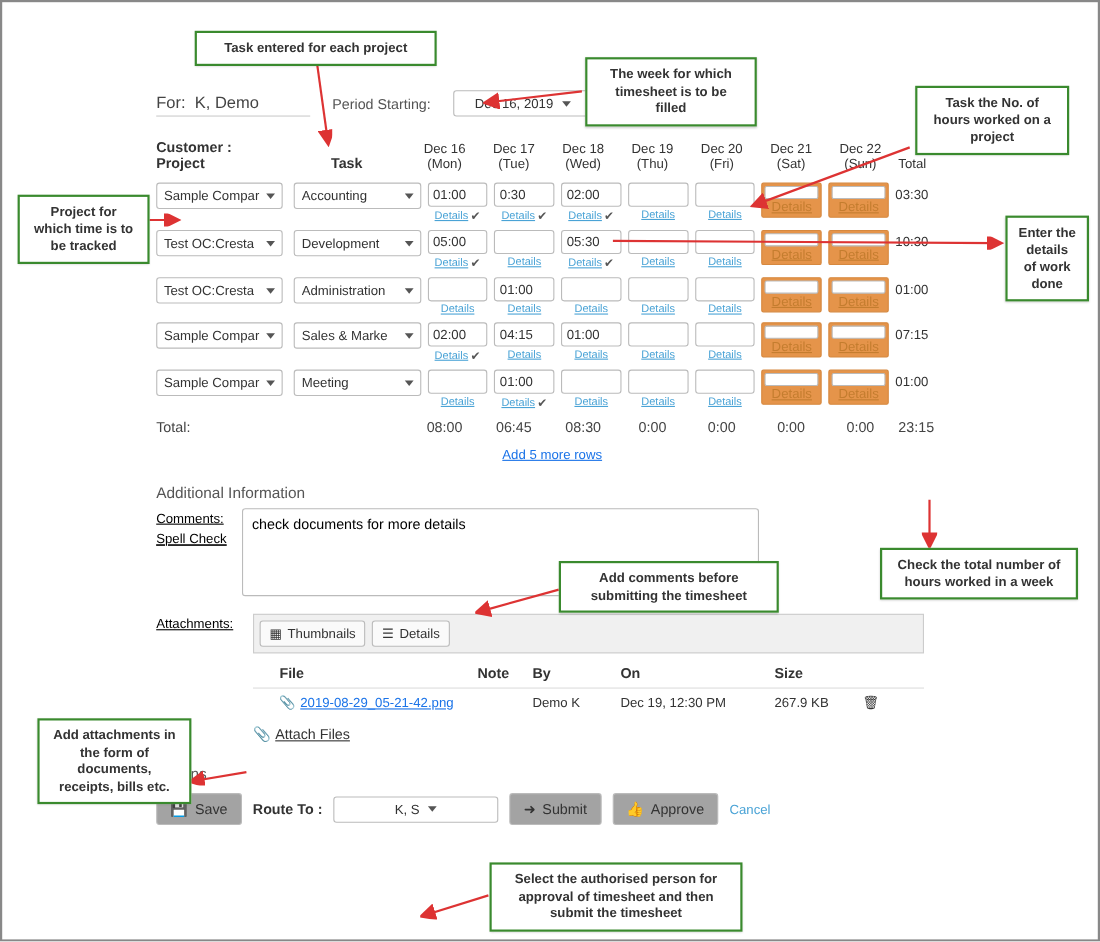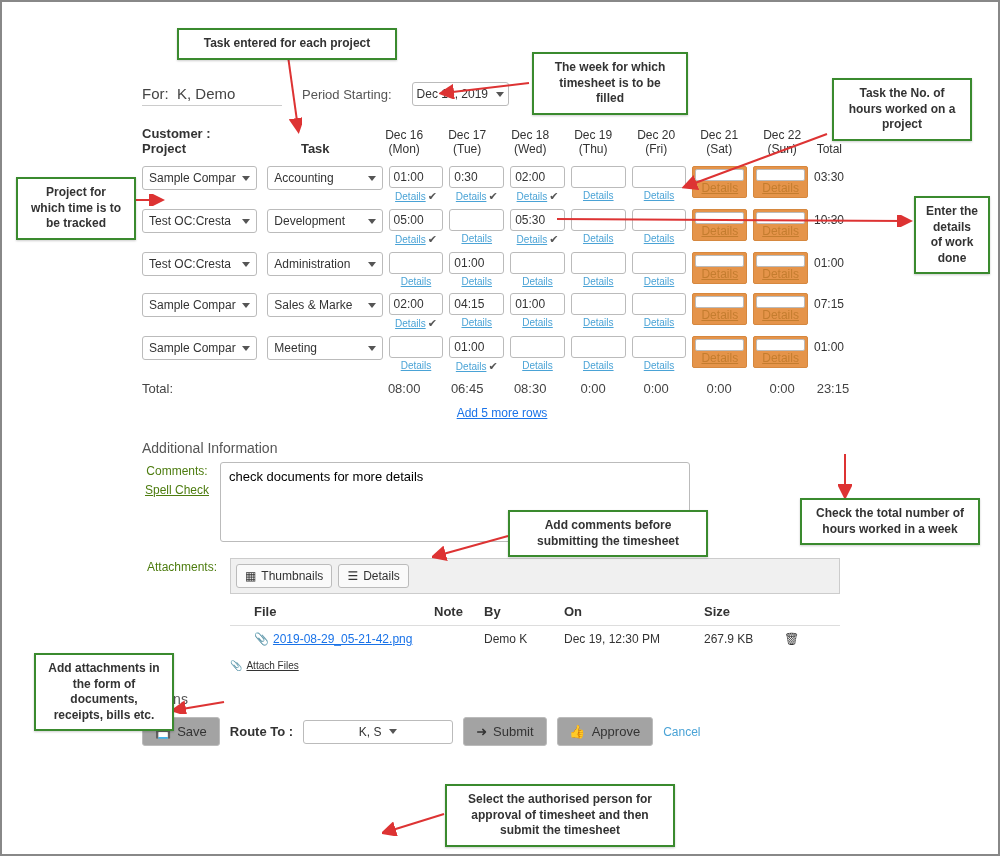--- a/index.html
+++ b/index.html
@@ -36,21 +36,21 @@
     border-bottom: 1px solid #ccc;
     padding: 3px 0;
     width: 140px;
   }
   .period-label { font-size: 13px; color: #555; }
   .select-like {
     display: inline-flex;
     align-items: center;
     border: 1px solid #bbb;
     border-radius: 3px;
-    padding: 4px 4px;
+    padding: 4px 19px;
     background: #fff;
     gap: 8px;
     font-size: 12px;
     cursor: pointer;
   }
   .caret {
     width: 0; height: 0;
     border-left: 4px solid transparent;
     border-right: 4px solid transparent;
     border-top: 5px solid #555;
@@ -116,21 +116,21 @@
     border-radius: 2px;
     height: 16px;
     width: 100%;
   }
   .total-row { font-size: 13px; color: #444; margin-top: 4px; }
   .col-day.total-row-cell { font-size: 13px; }
   .add-rows { text-align: center; margin: 10px 0 20px; }
   .add-rows a { color: #1a73e8; text-decoration: underline; font-size: 12px; cursor: pointer; }
   .section-title { font-size: 14px; color: #555; margin: 12px 0 6px; }
   .info-row { display: flex; align-items: flex-start; gap: 8px; }
-  .lbl-col { width: 70px; text-align: center; font-size: 12px; color: #4d7c0f; line-height: 1.6; }
+  .lbl-col { width: 70px; text-align: left; font-size: 12px; color: #000000; line-height: 1.6; text-decoration: underline; }
   .spell { text-decoration: underline; cursor: pointer; }
   textarea {
     border: 1px solid #bbb;
     border-radius: 3px;
     padding: 6px 8px;
     font-family: inherit;
     font-size: 13px;
     width: 470px;
     height: 80px;
     resize: both;
@@ -158,21 +158,21 @@
   .att-hdr { display: flex; font-weight: bold; font-size: 13px; padding: 6px 4px; border-bottom: 1px solid #ddd; }
   .att-row { display: flex; align-items: center; padding: 6px 4px; font-size: 12px; }
   .ac-file { width: 200px; padding-left: 20px; }
   .ac-note { width: 50px; }
   .ac-by { width: 80px; }
   .ac-on { width: 140px; }
   .ac-size { width: 80px; }
   .ac-trash { width: 30px; }
   .link { color: #1a73e8; text-decoration: underline; cursor: pointer; }
   .clip { color: #888; margin-right: 4px; }
-  .attach-files { margin-top: 8px; font-size: 10px; }
+  .attach-files { margin-top: 8px; font-size: 13px; }
   .actions-row { display: flex; align-items: center; gap: 10px; margin-top: 10px; }
   .std-btn {
     border: 1px solid #bbb;
     background: #a3a3a3;
     padding: 6px 12px;
     font-size: 13px;
     border-radius: 3px;
     display: inline-flex;
     align-items: center;
     gap: 6px;

